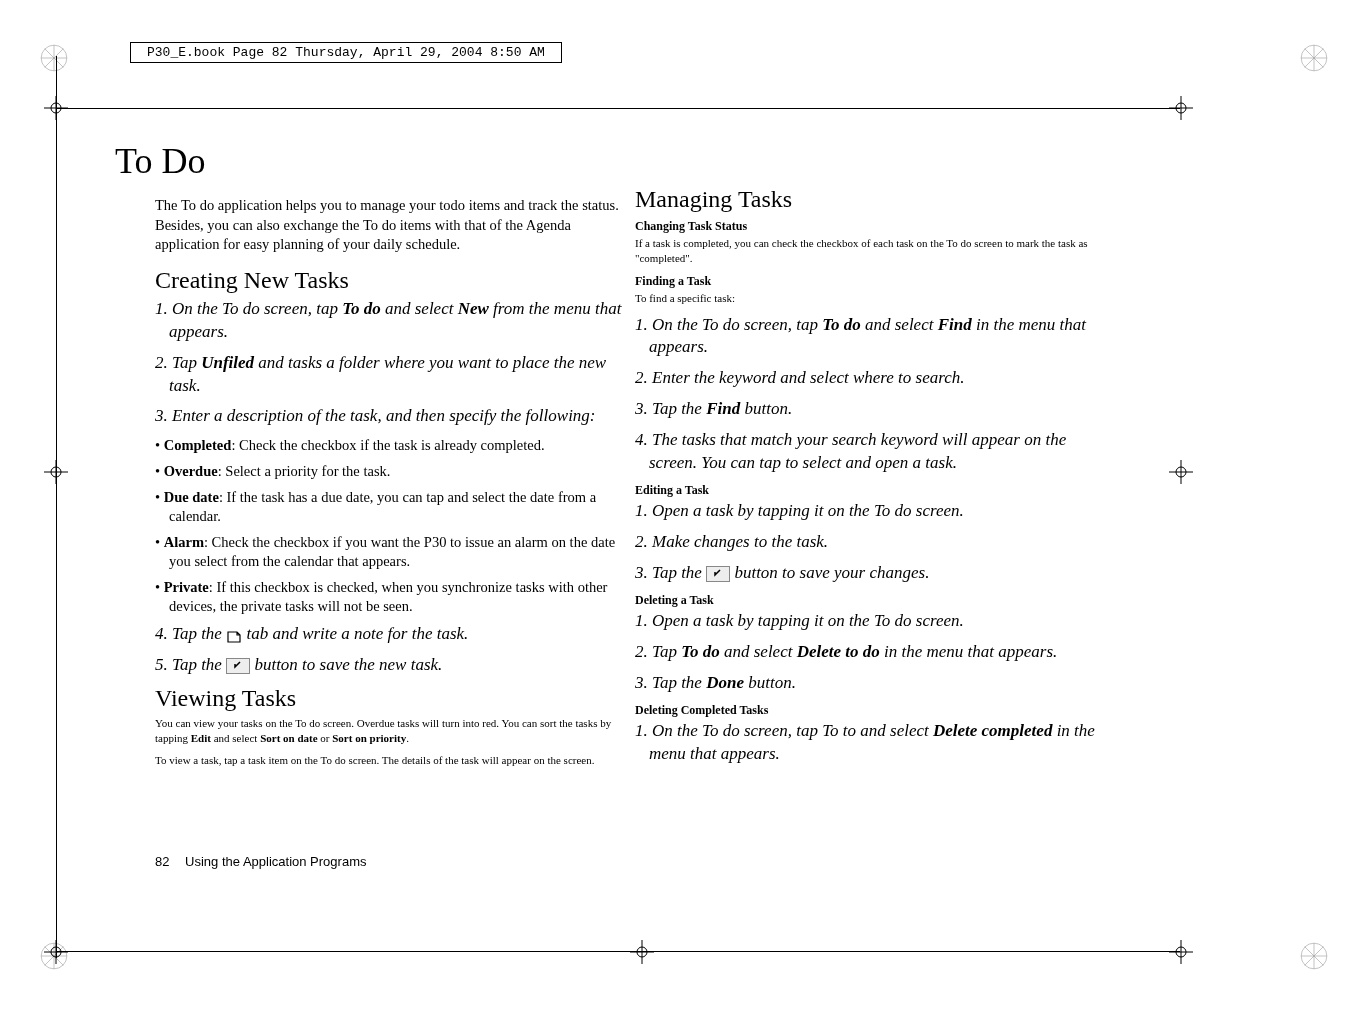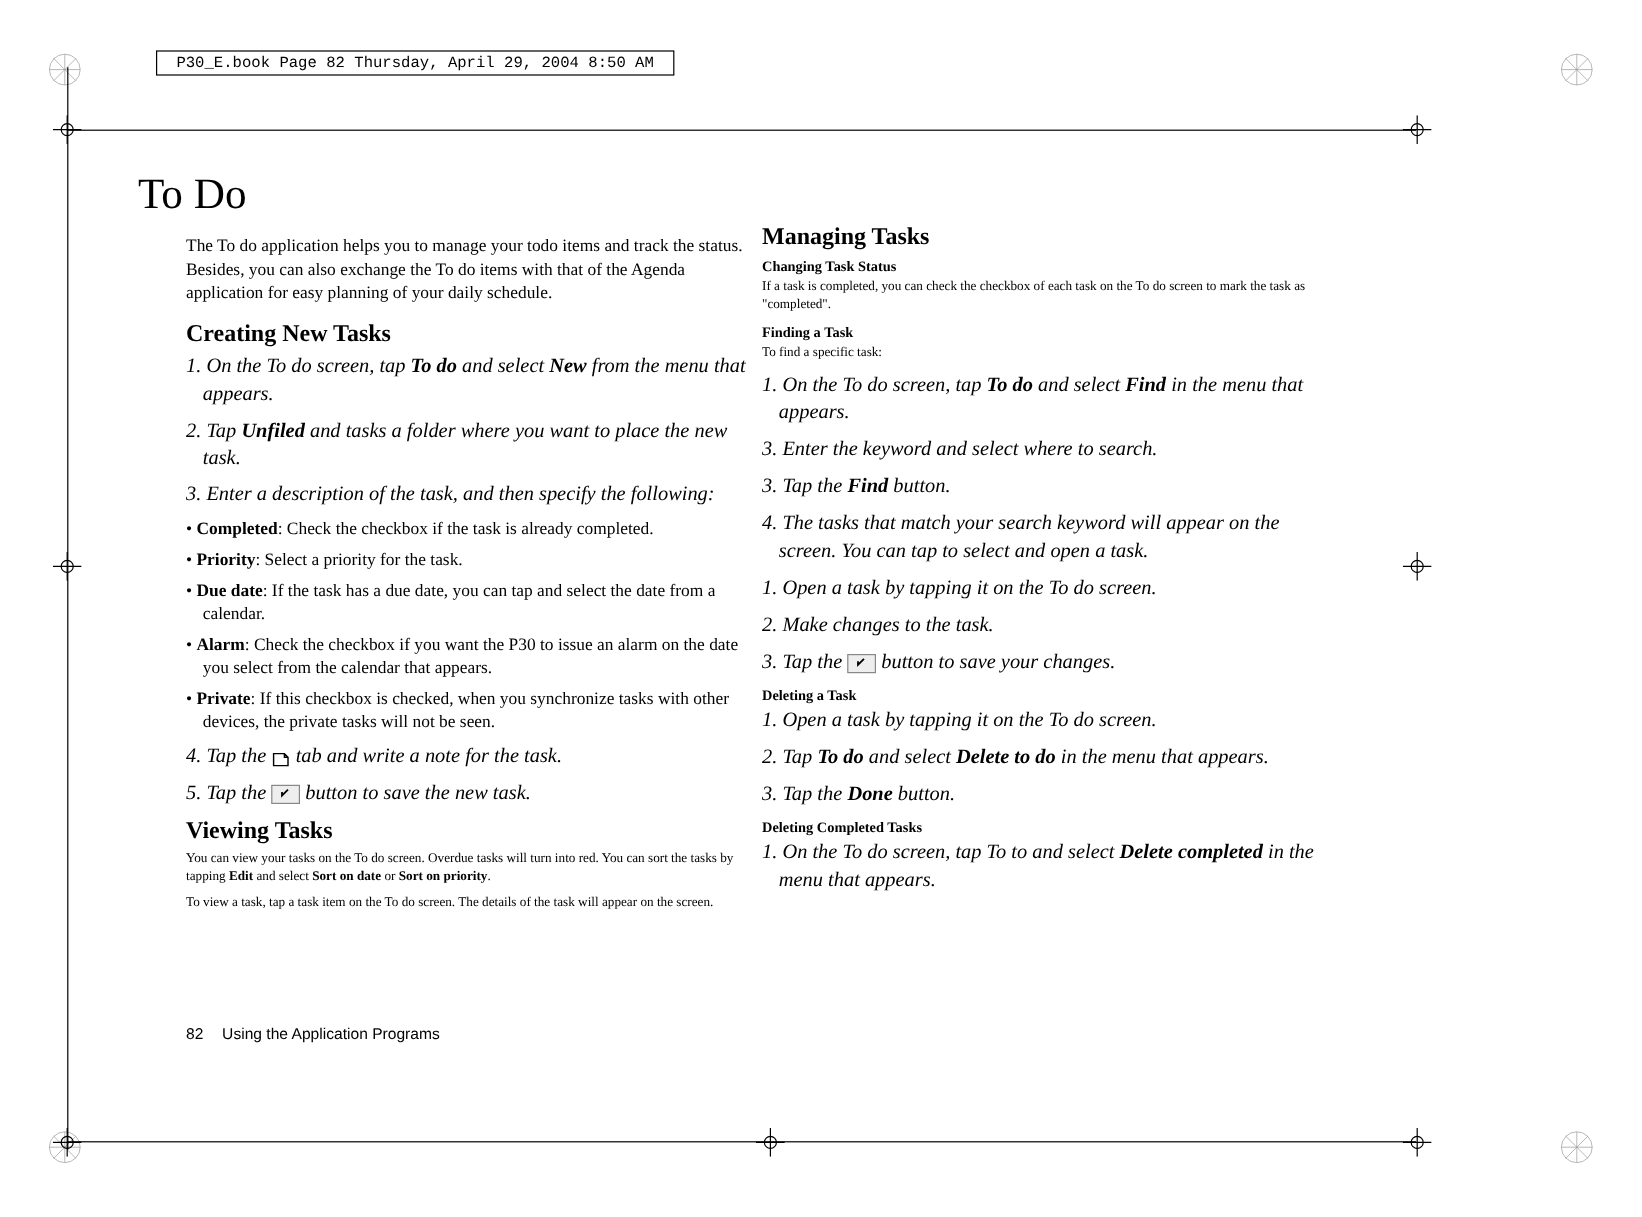--- a/index.html
+++ b/index.html
@@ -56,22 +56,22 @@
   font-family: Georgia, serif;
   margin-bottom: 14px;
   margin-left: -40px;
 }
 .intro {
   font-size: 14.5px;
   line-height: 1.35;
   margin-bottom: 12px;
 }
 .h2 {
-  font-size: 20px;
-  font-weight: bold;
+  font-size: 24px;
+  font-weight: normal;
   font-family: Georgia, serif;
   margin-top: 8px;
   margin-bottom: 4px;
 }
 .h3 {
   font-size: 12px;
   font-weight: bold;
   font-family: Georgia, serif;
   margin-top: 6px;
   margin-bottom: 2px;
@@ -209,21 +209,21 @@
 <div class="content">
   <div class="col">
     <div class="title-main">To Do</div>
     <div class="intro">The To do application helps you to manage your todo items and track the status. Besides, you can also exchange the To do items with that of the Agenda application for easy planning of your daily schedule.</div>
 
     <div class="h2">Creating New Tasks</div>
     <div class="step"><span>1. On the To do screen, tap </span><span class="b">To do</span><span> and select </span><span class="b">New</span><span> from the menu that appears.</span></div>
     <div class="step"><span>2. Tap </span><span class="b">Unfiled</span><span> and tasks a folder where you want to place the new task.</span></div>
     <div class="step">3. Enter a description of the task, and then specify the following:</div>
     <div class="bullet"><span>• </span><span class="b">Completed</span><span>: Check the checkbox if the task is already completed.</span></div>
-    <div class="bullet"><span>• </span><span class="b">Priority</span><span>: Select a priority for the task.</span></div>
+    <div class="bullet"><span>• </span><span class="b">Overdue</span><span>: Select a priority for the task.</span></div>
     <div class="bullet"><span>• </span><span class="b">Due date</span><span>: If the task has a due date, you can tap and select the date from a calendar.</span></div>
     <div class="bullet"><span>• </span><span class="b">Alarm</span><span>: Check the checkbox if you want the P30 to issue an alarm on the date you select from the calendar that appears.</span></div>
     <div class="bullet"><span>• </span><span class="b">Private</span><span>: If this checkbox is checked, when you synchronize tasks with other devices, the private tasks will not be seen.</span></div>
     <div class="step"><span>4. Tap the </span><span class="icon-inline"><svg viewBox="0 0 16 14">
             <path d="M2 2 h9 l3 3 v7 h-12 z M11 2 v3 h3" fill="none" stroke="#000" stroke-width="1.2"></path>
           </svg></span><span> tab and write a note for the task.</span></div>
     <div class="step"><span>5. Tap the </span><span class="icon-box"><svg width="14" height="12" viewBox="0 0 14 12">
             <path d="M9 3 L4 8 L4 5" fill="none" stroke="#000" stroke-width="1.5"></path>
           </svg></span><span> button to save the new task.</span></div>
 
@@ -235,24 +235,25 @@
   <div class="col">
     <div style="height:38px"></div>
     <div class="h2">Managing Tasks</div>
 
     <div class="h3">Changing Task Status</div>
     <div class="p">If a task is completed, you can check the checkbox of each task on the To do screen to mark the task as "completed".</div>
 
     <div class="h3">Finding a Task</div>
     <div class="p">To find a specific task:</div>
     <div class="step"><span>1. On the To do screen, tap </span><span class="b">To do</span><span> and select </span><span class="b">Find</span><span> in the menu that appears.</span></div>
-    <div class="step">3. Enter the keyword and select where to search.</div>
+    <div class="step">2. Enter the keyword and select where to search.</div>
     <div class="step"><span>3. Tap the </span><span class="b">Find</span><span> button.</span></div>
     <div class="step">4. The tasks that match your search keyword will appear on the screen. You can tap to select and open a task.</div>
 
+    <div class="h3">Editing a Task</div>
     <div class="step">1. Open a task by tapping it on the To do screen.</div>
     <div class="step">2. Make changes to the task.</div>
     <div class="step"><span>3. Tap the </span><span class="icon-box"><svg width="14" height="12" viewBox="0 0 14 12">
             <path d="M9 3 L4 8 L4 5" fill="none" stroke="#000" stroke-width="1.5"></path>
           </svg></span><span> button to save your changes.</span></div>
 
     <div class="h3">Deleting a Task</div>
     <div class="step">1. Open a task by tapping it on the To do screen.</div>
     <div class="step"><span>2. Tap </span><span class="b">To do</span><span> and select </span><span class="b">Delete to do</span><span> in the menu that appears.</span></div>
     <div class="step"><span>3. Tap the </span><span class="b">Done</span><span> button.</span></div>

